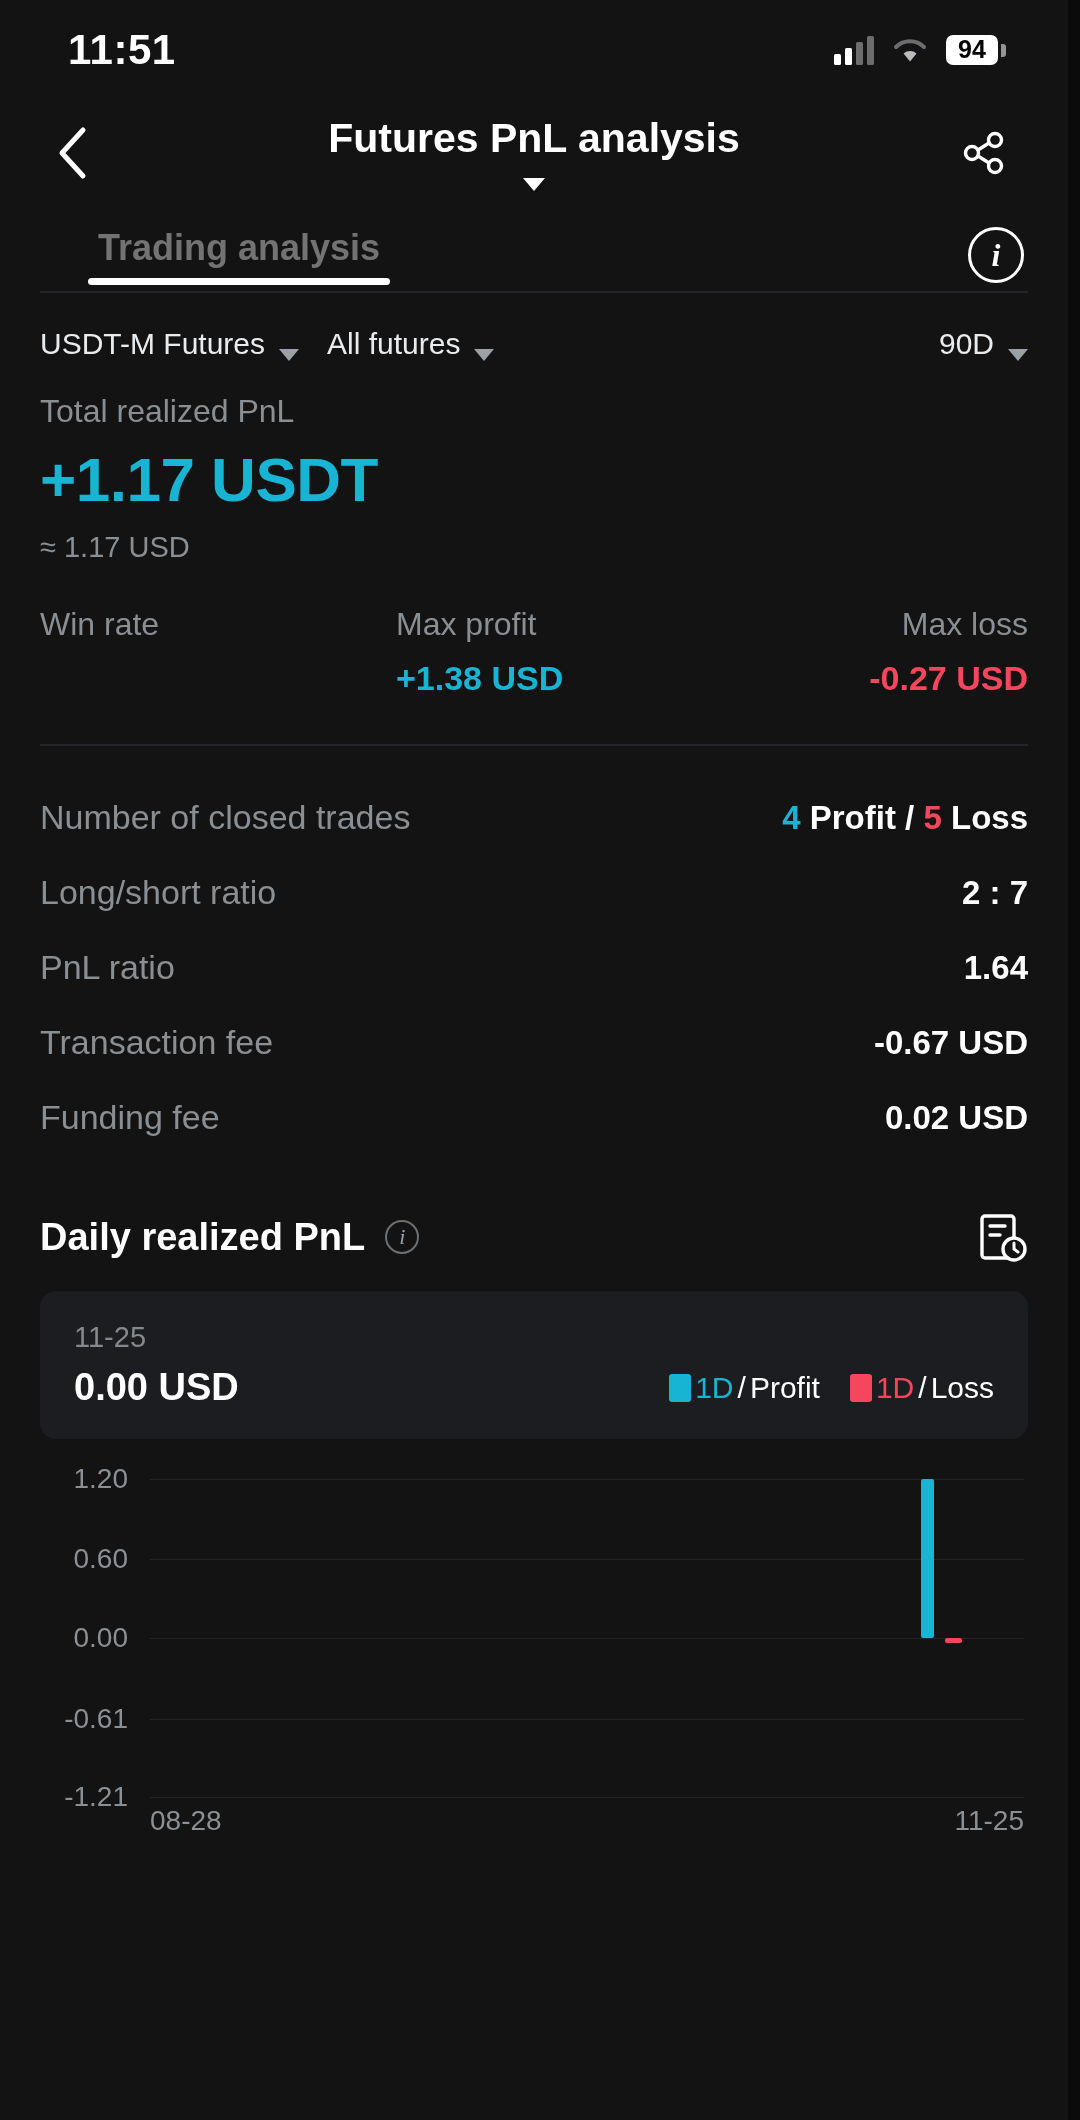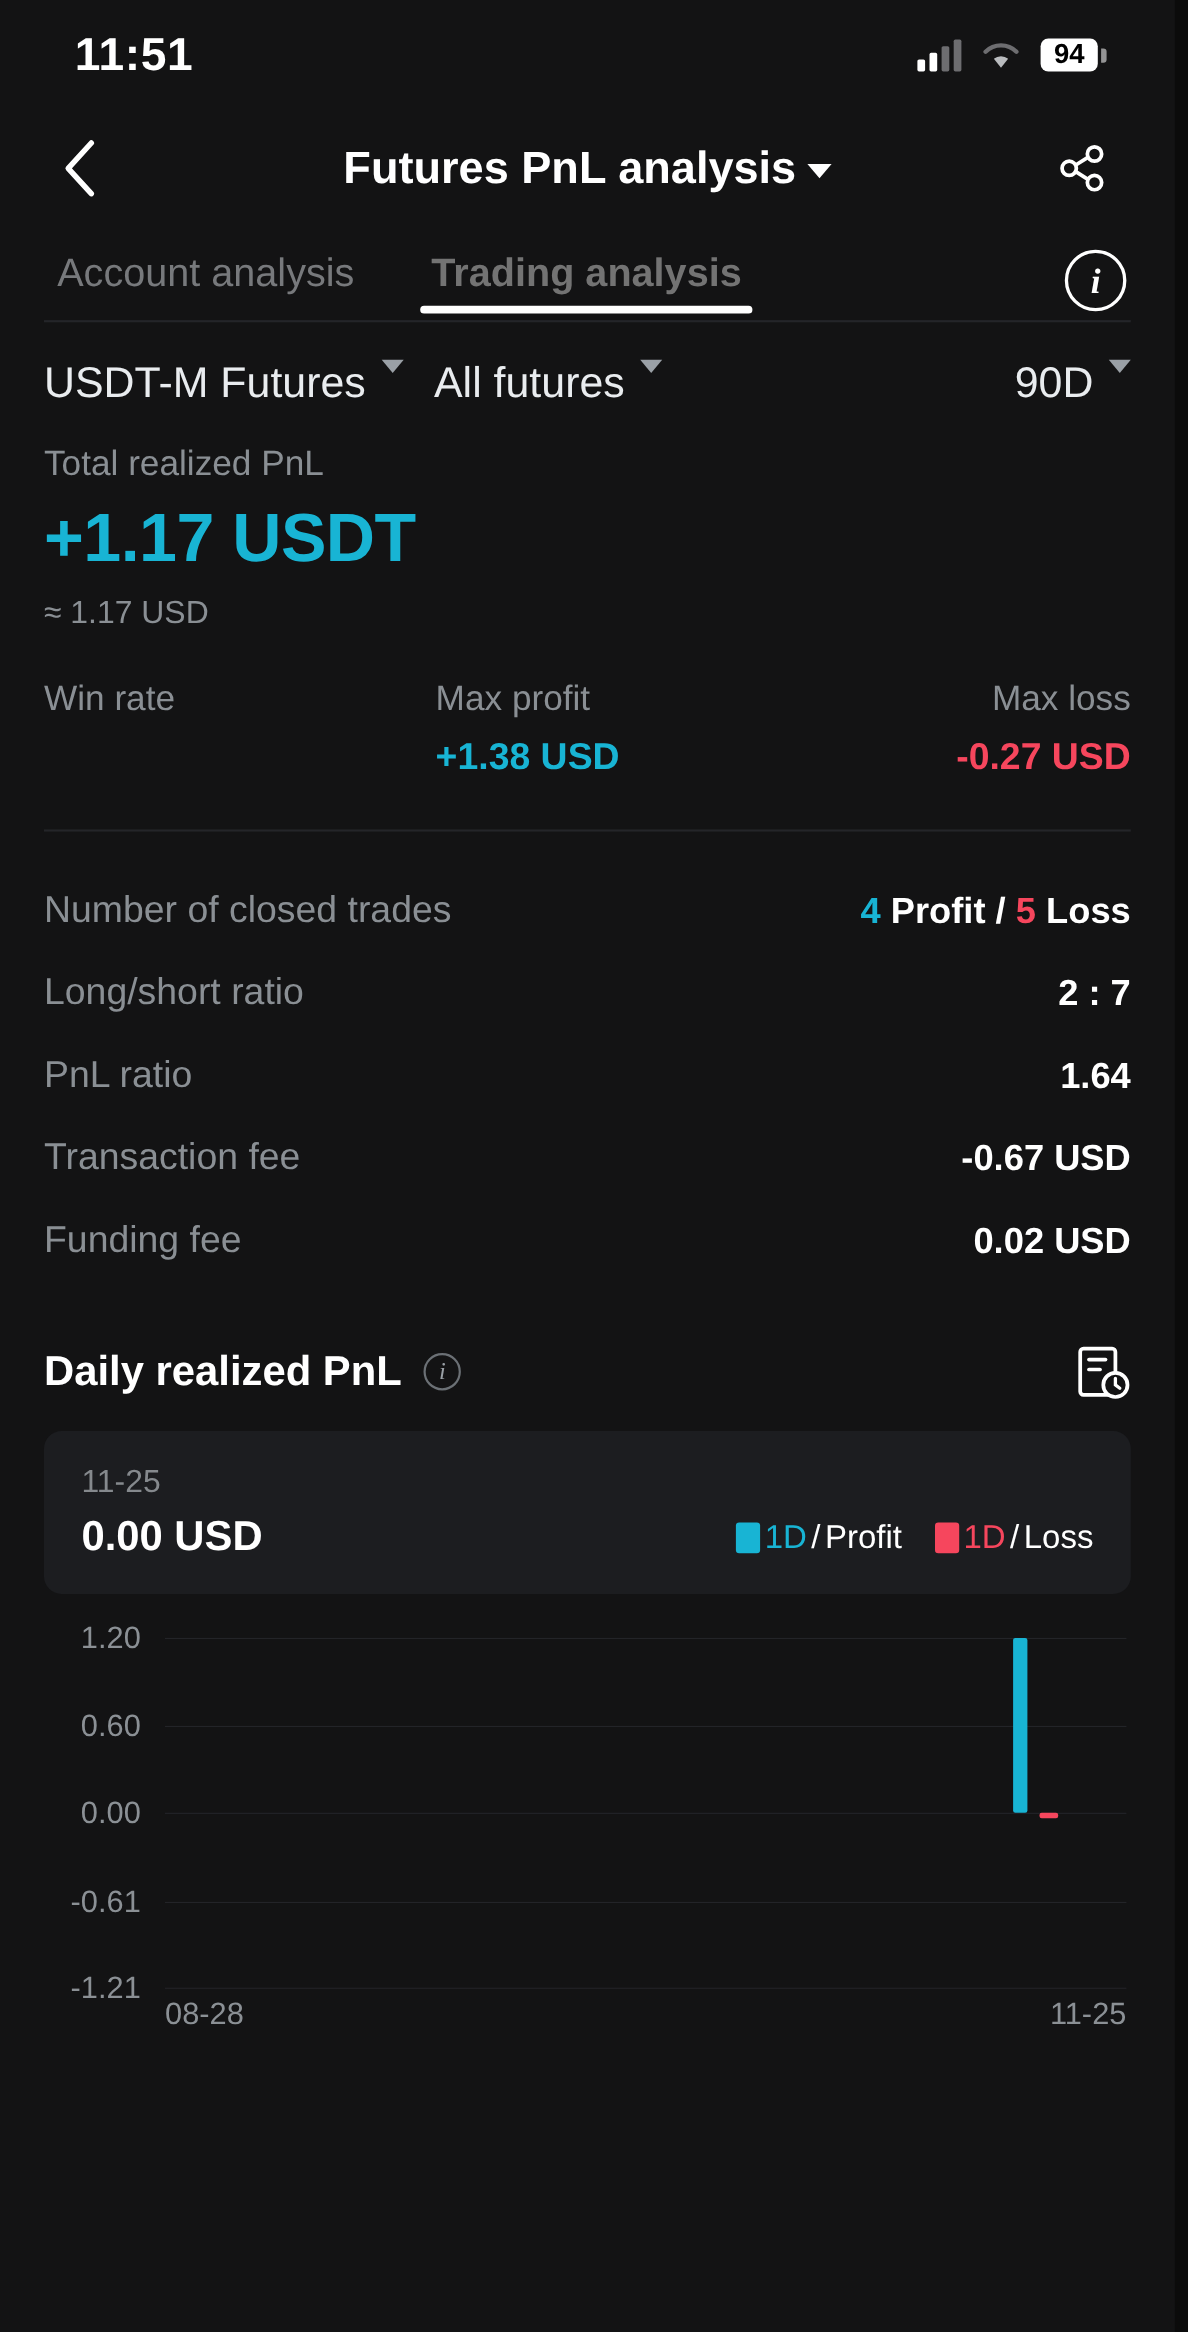--- a/index.html
+++ b/index.html
@@ -37,21 +37,21 @@
 
   
   .navbar {
     height:105px; display:flex; align-items:center;
     padding:0 56px 0 44px; position:relative;
   }
   .back-icon { width:56px; height:56px; display:flex; align-items:center; justify-content:center; }
   .nav-title {
     position:absolute; left:0; right:0; text-align:center;
     color:#fff; font-size:41px; font-weight:700; pointer-events:none;
-    display:flex; align-items:center; justify-content:center; gap:10px;
+    display:flex; align-items:center; justify-content:center; gap:10px;flex-direction:column;
   }
   .caret-dn {
     width:0;height:0;border-left:11px solid transparent;border-right:11px solid transparent;
     border-top:13px solid #fff; margin-top:6px;
   }
   .share-icon { margin-left:auto; width:56px; height:56px; display:flex;align-items:center;justify-content:center; }
 
   
   .tabs {
     display:flex; align-items:flex-start; padding:22px 44px 0 40px;
@@ -69,21 +69,21 @@
     border-radius:50%; display:flex; align-items:center; justify-content:center;
     color:#fff; font-size:32px; font-style:italic; font-family:"Liberation Serif", serif;
     font-weight:700;
   }
   .tabs-divider { height:2px; background:#242529; margin:0 40px; }
 
   
   .filters {
     display:flex; align-items:center; padding:34px 40px 0 40px;
   }
-  .filter { display:flex; align-items:flex-start; gap:14px; color:#e9ecef; font-size:39px; }
+  .filter { display:flex; align-items:flex-end; gap:14px; color:#e9ecef; font-size:30px; }
   .filter + .filter { margin-left:28px; }
   .filter .caret {
     width:0;height:0;border-left:10px solid transparent;border-right:10px solid transparent;
     border-top:12px solid #9aa0a6;
   }
   .filter.right { margin-left:auto; }
 
   
   .summary { padding:32px 40px 0; }
   .label-muted { color:#8a8f94; font-size:32px; }
@@ -186,21 +186,20 @@
         <circle cx="35" cy="11" r="6.5" stroke="#fff" stroke-width="3.4" fill="none"></circle>
         <circle cx="12" cy="24" r="6.5" stroke="#fff" stroke-width="3.4" fill="none"></circle>
         <circle cx="35" cy="37" r="6.5" stroke="#fff" stroke-width="3.4" fill="none"></circle>
         <line x1="18" y1="21" x2="29" y2="14" stroke="#fff" stroke-width="3.4"></line>
         <line x1="18" y1="27" x2="29" y2="34" stroke="#fff" stroke-width="3.4"></line>
       </svg>
     </span>
   </div>
 
   <div class="tabs">
-    <div class="tab inactive">Account analysis</div>
     <div class="tab active">Trading analysis</div>
     <div class="info-circle">i</div>
   </div>
   <div class="tabs-divider"></div>
 
   <div class="filters">
     <div class="filter">
       <span>USDT-M Futures</span>
       <span class="caret"></span>
     </div>

